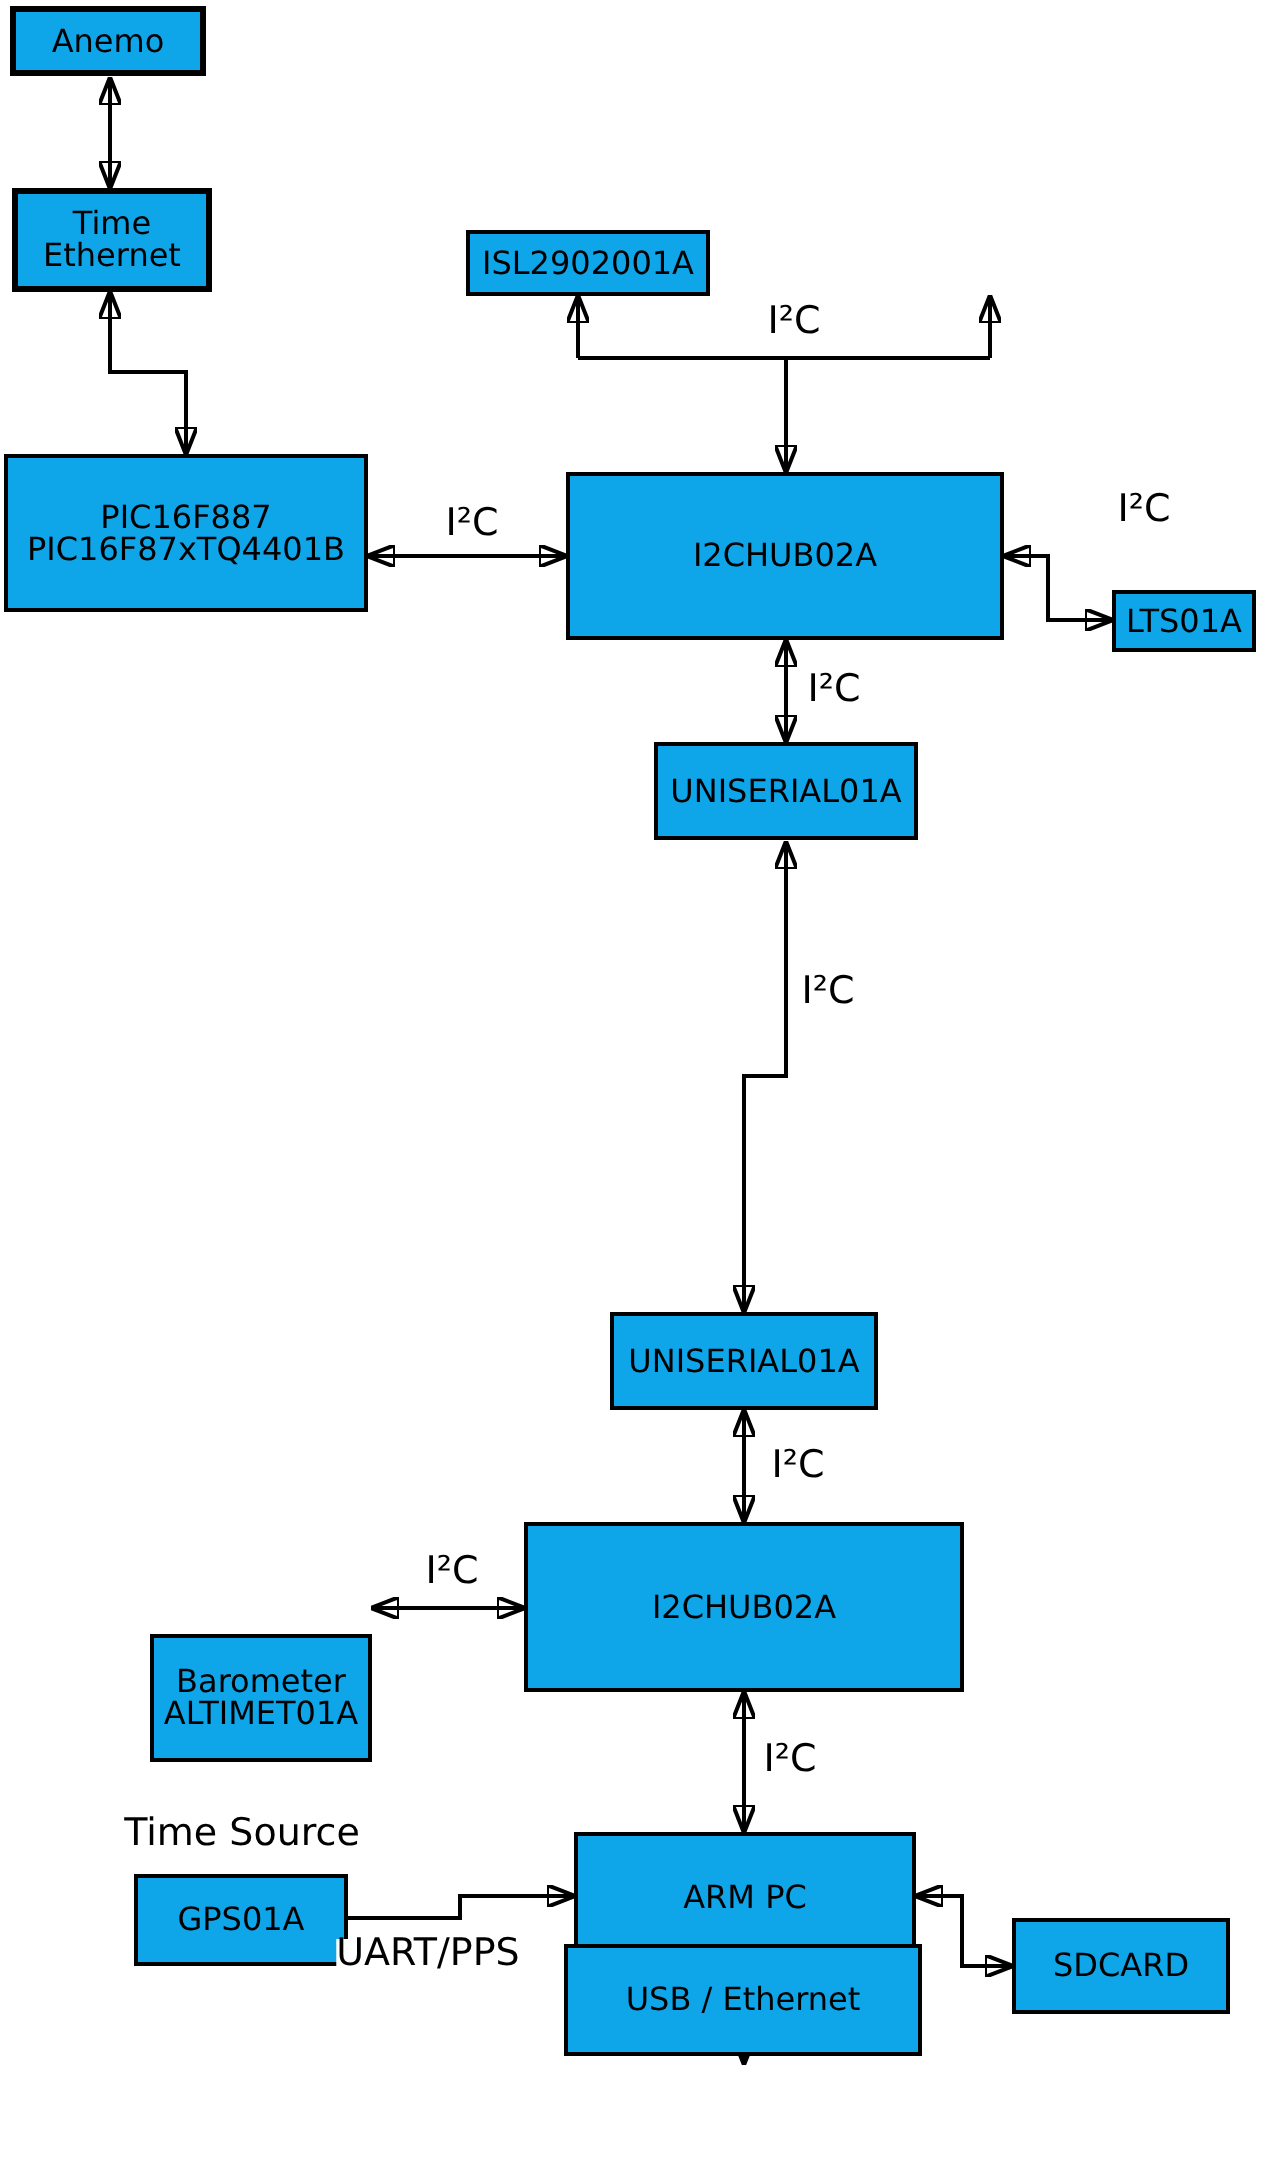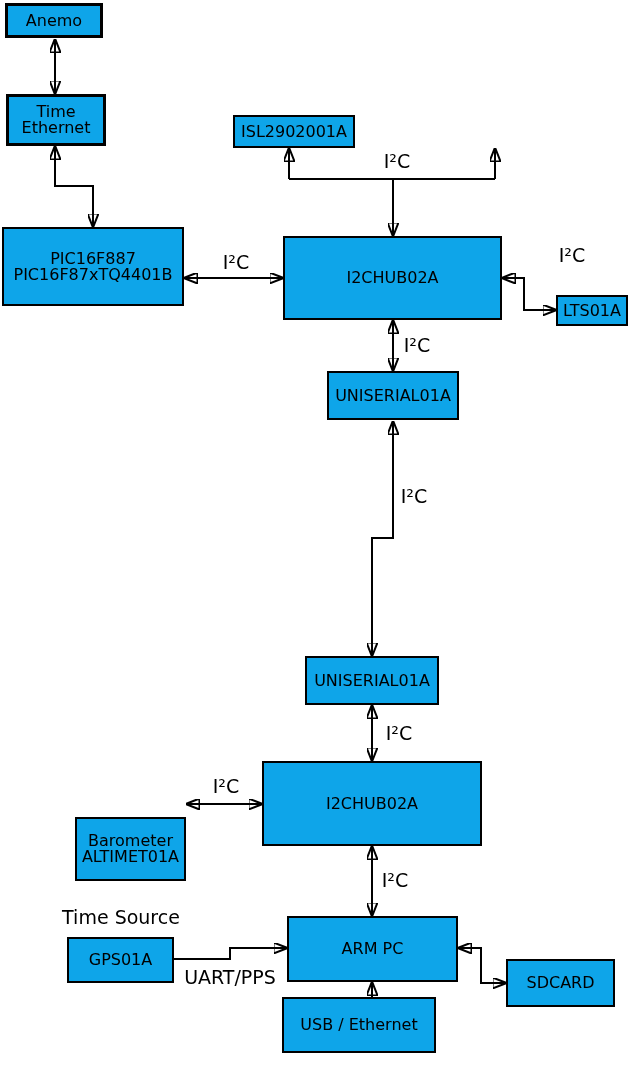--- a/index.html
+++ b/index.html
@@ -136,21 +136,21 @@
   </div>
 
   <div class="node" style="left:506px; top:959px; width:109px; height:48px;">
     <span>SDCARD</span>
   </div>
 
   <div class="node" style="left:287px; top:916px; width:171px; height:66px;">
     <span>ARM PC</span>
   </div>
 
-  <div class="node" style="left:282px; top:997px; width:154px; height:56px;">
+  <div class="node" style="left:282px; top:972px; width:179px; height:56px;">
     <span>USB / Ethernet</span>
   </div>
 
   <div class="edge-label" style="left:236px; top:262px;">I²C</div>
 
   <div class="edge-label" style="left:397px; top:161px;">I²C</div>
 
   <div class="edge-label" style="left:572px; top:255px;">I²C</div>
 
   <div class="edge-label" style="left:417px; top:345px;">I²C</div>
@@ -158,15 +158,15 @@
   <div class="edge-label" style="left:414px; top:496px;">I²C</div>
 
   <div class="edge-label" style="left:399px; top:733px;">I²C</div>
 
   <div class="edge-label" style="left:226px; top:786px;">I²C</div>
 
   <div class="edge-label" style="left:395px; top:880px;">I²C</div>
 
   <div class="edge-label" style="left:121px; top:917px;">Time Source</div>
 
-  <div class="edge-label" style="left:230px; top:977px;">UART/PPS</div>
+  <div class="edge-label" style="left:214px; top:977px;">UART/PPS</div>
 
 </div>
 
 </body></html>

